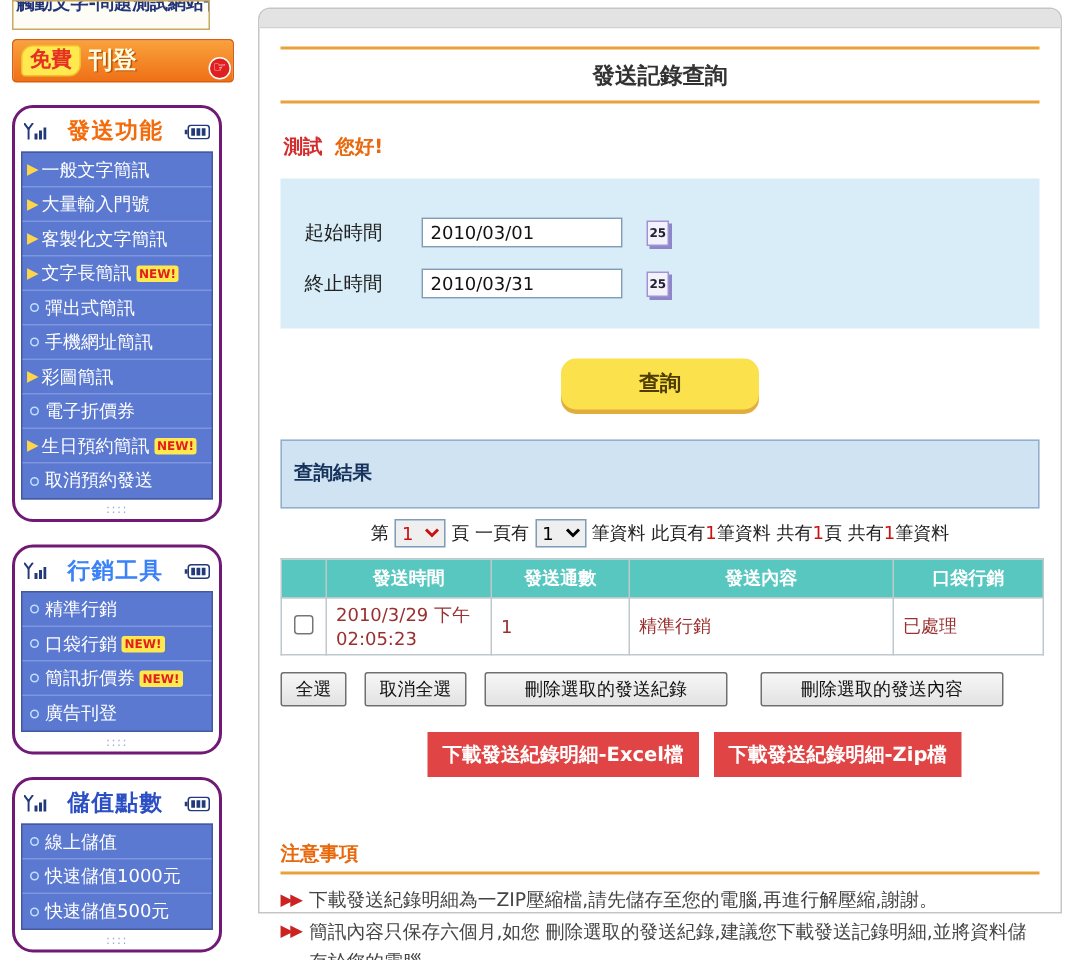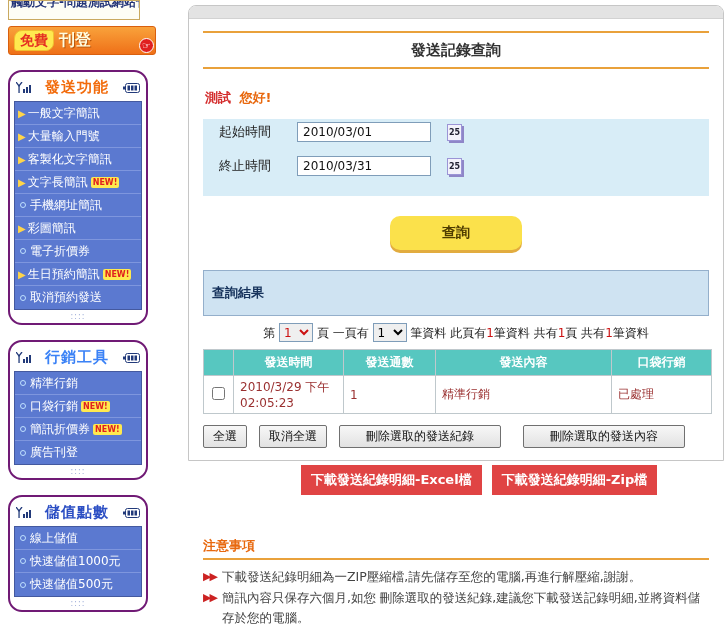--- a/index.html
+++ b/index.html
@@ -63,32 +63,32 @@
     margin:0 4px 0 2px; flex:0 0 auto;
   }
   .new-badge {
     background:#FFE94F; color:#E02020; font-size:8px; font-weight:bold;
     padding:0 2px; border-radius:2px; margin-left:3px; line-height:11px;
   }
   .grip { text-align:center; color:#9AA9D6; font-size:8px; letter-spacing:1px; line-height:9px; padding:2px 0 1px; }
 
   
   .main-panel {
-    position:absolute; left:188px; top:5px; width:536px; height:456px;
+    position:absolute; left:172px; top:5px; width:536px; height:604px;
     background:#fff; border:1px solid #C6C6C6; border-radius:8px 8px 0 0;
   }
   .main-topband { height:13px; background:#E3E3E3; border-radius:7px 7px 0 0; border-bottom:1px solid #D2D2D2; }
   .orange-line { border:none; height:2px; background:#E9A13B; margin:0 14px; }
   .line-top { margin-top:12px; }
   .page-title { text-align:center; font-size:15px; font-weight:bold; color:#333; padding:8px 0 7px; }
   .greeting { margin:20px 0 0 16px; font-size:13px; font-weight:bold; }
   .g-name { color:#D42C2C; }
   .g-rest { color:#E8680E; margin-left:4px; }
 
-  .form-box { margin:12px 14px 14px; background:#D8EDF7; padding:3px 16px 6px; }
+  .form-box { margin:12px 14px 14px; background:#D8EDF7; padding:26px 16px 6px; }
   .form-row { display:flex; align-items:center; margin-bottom:14px; }
   .form-label { width:78px; font-size:13px; color:#222; }
   .date-input { width:134px; height:20px; border:1px solid #7F9DB9; font-size:12px; padding:1px 5px; color:#111; font-family:"DejaVu Sans",sans-serif; }
   .cal-icon {
     display:inline-block; margin-left:16px; width:15px; height:17px;
     background:#F3F2FB; border:1px solid #9B94D6; box-shadow:2px 2px 0 #8F86C8;
     font-size:8px; color:#223; text-align:center; line-height:15px; font-weight:bold; cursor:pointer;
   }
 
   .query-btn {
@@ -187,20 +187,24 @@
             <span>大量輸入門號</span>
           </div>
         <div class="nav-item">
             <span class="b-arrow">▶</span>
             <span>客製化文字簡訊</span>
           </div>
         <div class="nav-item">
             <span class="b-arrow">▶</span>
             <span>文字長簡訊</span>
             <span class="new-badge">NEW!</span>
+          </div>
+        <div class="nav-item">
+            <span class="b-circle"></span>
+            <span>彈出式簡訊</span>
           </div>
         <div class="nav-item">
             <span class="b-circle"></span>
             <span>手機網址簡訊</span>
           </div>
         <div class="nav-item">
             <span class="b-arrow">▶</span>
             <span>彩圖簡訊</span>
           </div>
         <div class="nav-item">

